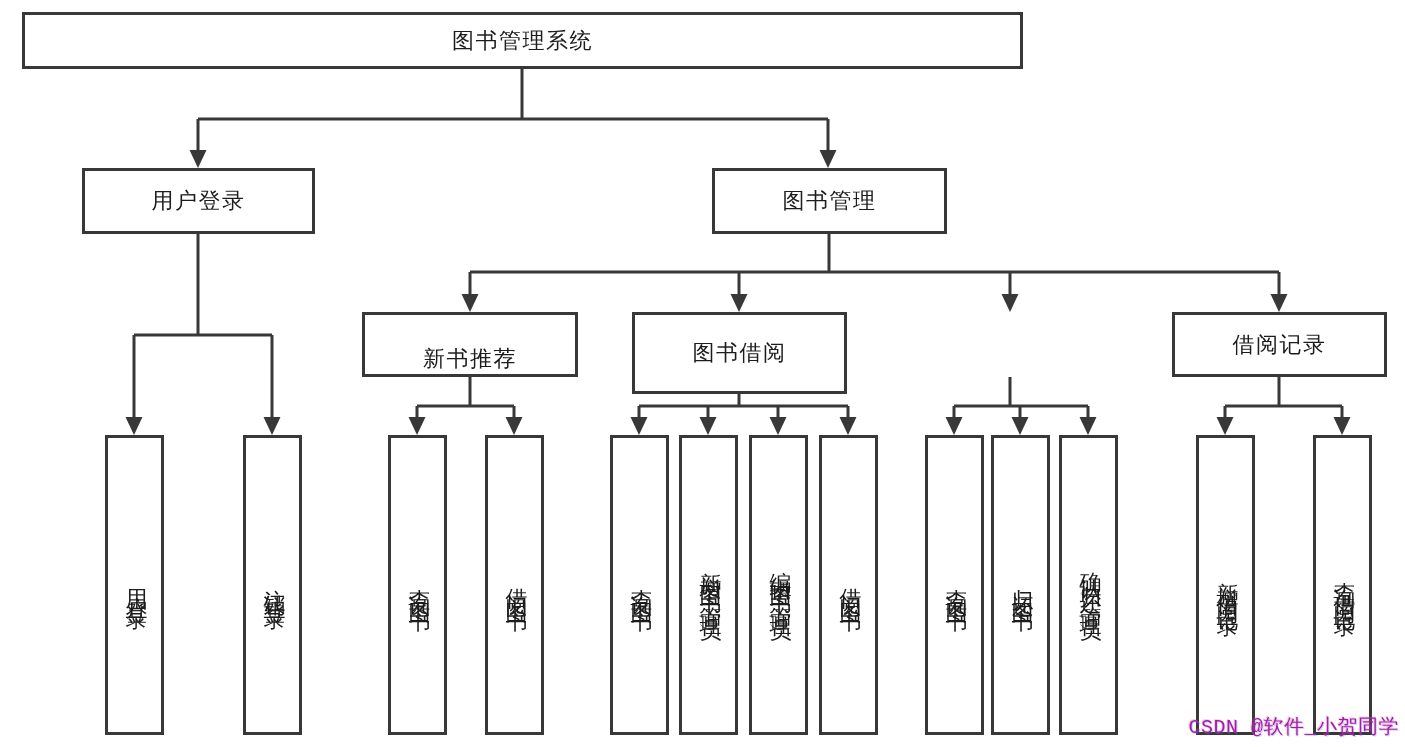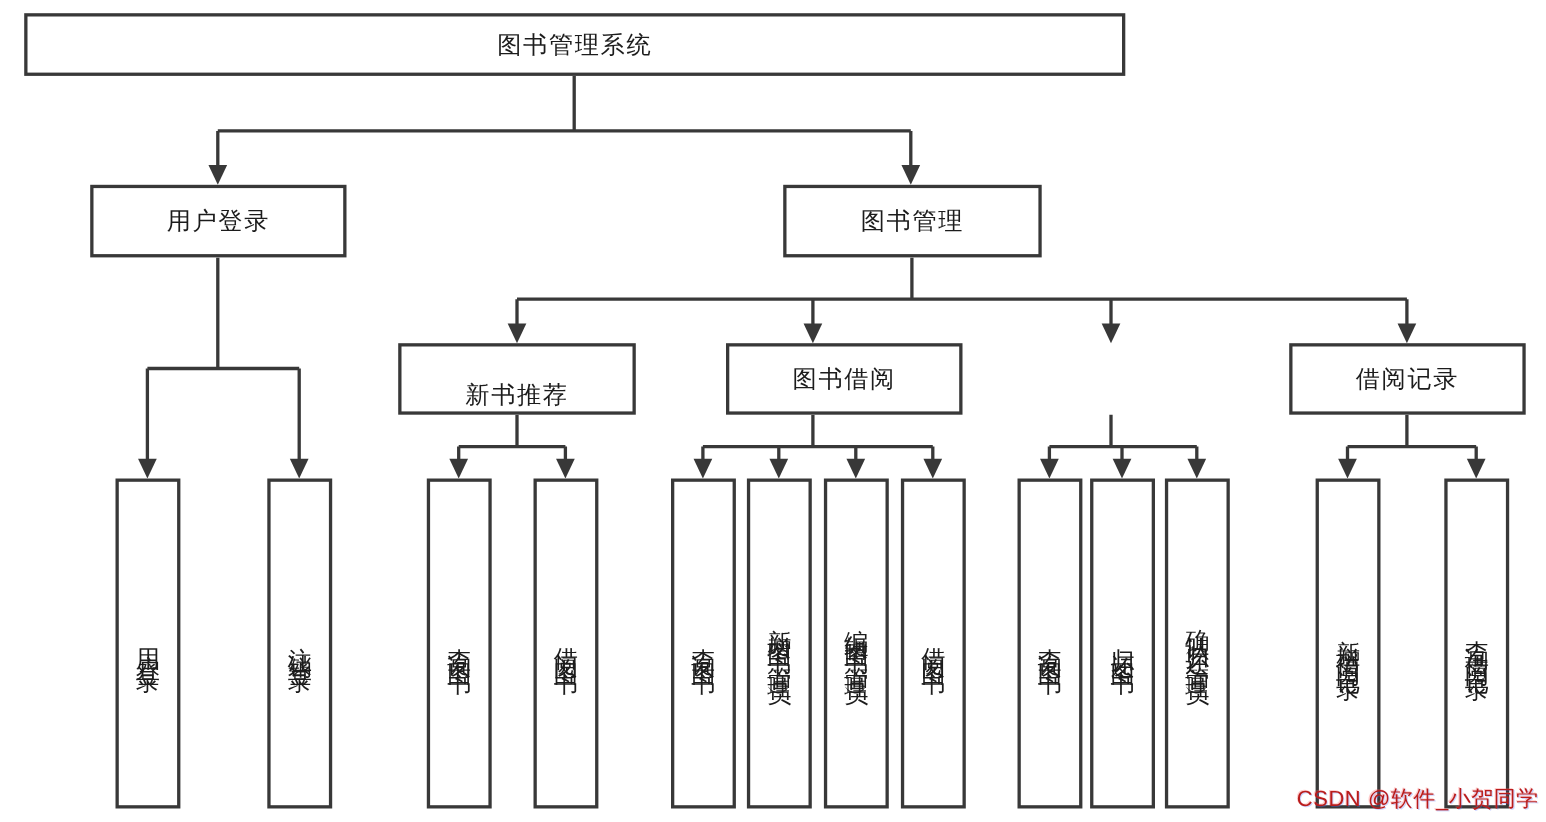--- a/index.html
+++ b/index.html
@@ -1,45 +1,45 @@
 <!DOCTYPE html>
 <html><head>
 <meta charset="utf-8">
 <style>
   html,body{margin:0;padding:0;background:#ffffff;}
   .stage{
     position:relative;width:1405px;height:747px;background:#ffffff;overflow:hidden;
-    font-family:Liberation Sans, sans-serif;color:#1c1c1c;
+    font-family:Liberation Mono, monospace;color:#1c1c1c;
   }
   .wires{position:absolute;left:0;top:0;pointer-events:none;}
   .box{
     position:absolute;box-sizing:border-box;background:#ffffff;
     border:3px solid #383838;display:flex;align-items:center;justify-content:center;
   }
   .h-label{font-size:22px;letter-spacing:1.5px;white-space:nowrap;}
   .leaf .v-label{
     writing-mode:vertical-rl;text-orientation:mixed;
     font-size:22px;letter-spacing:7px;line-height:1;white-space:nowrap;
   }
   
   .n-root{left:22px;top:12px;width:1001px;height:57px;}
   .n-user{left:82px;top:168px;width:233px;height:66px;}
   .n-mgmt{left:712px;top:168px;width:235px;height:66px;text-align:right;}
   .n-s0{left:362px;top:312px;width:216px;height:65px;align-items:flex-end;}
-  .n-s1{left:632px;top:312px;width:215px;height:65px;margin-left:28px;}
+  .n-s1{left:632px;top:312px;width:215px;height:82px;}
   .n-s2{left:903px;top:312px;width:215px;height:65px;}
   .n-s3{left:1172px;top:312px;width:215px;height:65px;}
   .leaf{top:435px;width:59px;height:300px;}
   .lf0{left:105px;}  .lf1{left:243px;}
   .lf2{left:388px;}  .lf3{left:485px;}
   .lf4{left:610px;}  .lf5{left:679px;}  .lf6{left:749px;}  .lf7{left:819px;}
   .lf8{left:925px;}  .lf9{left:991px;}  .lf10{left:1059px;}
   .lf11{left:1196px;} .lf12{left:1313px;}
   .watermark{
-    position:absolute;right:6px;bottom:7px;font-size:20px;color:#b91c1c;
+    position:absolute;right:6px;bottom:7px;font-size:20px;color:#a21caf;
     letter-spacing:0.5px;z-index:5;white-space:nowrap;
     text-shadow:-1px -1px 0 rgba(255,90,90,0.30),1px 1px 0 rgba(90,120,255,0.30);
   }
 </style>
 </head>
 <body>
 
 <div class="stage">
 
   <svg class="wires" width="1405" height="747" viewBox="0 0 1405 747">

